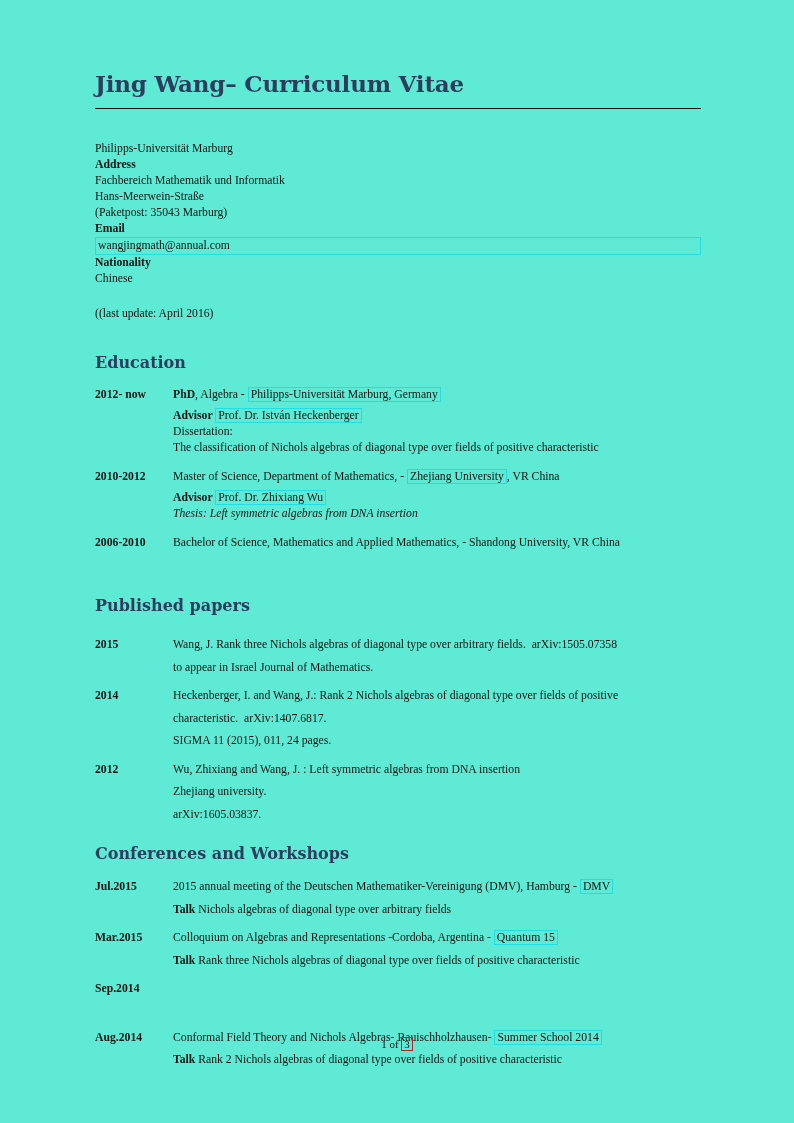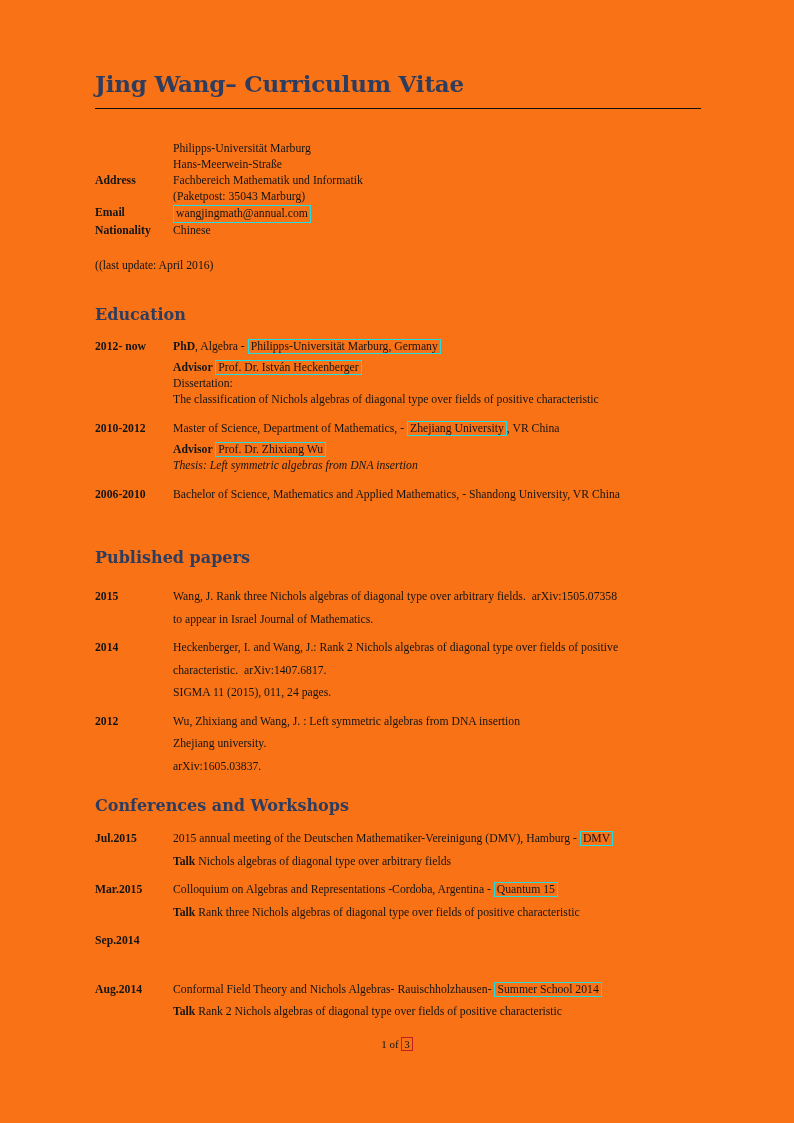--- a/index.html
+++ b/index.html
@@ -1,38 +1,38 @@
 <!DOCTYPE html>
 <html><head>
 <meta charset="utf-8">
 <style>
   html,body{margin:0;padding:0;background:#ffffff;}
   .page{
     position:relative;
     width:794px;height:1123px;
-    background:#f97316;
+    background:#5eead4;
     overflow:hidden;
     font-family:"Liberation Serif",serif;
     color:var(--text,#141414);
     font-size:11.7px;
   }
   .inner{position:absolute;left:95px;top:0;width:606px;}
   .title{
     margin:70px 0 0 0;
     font-family:"DejaVu Serif",serif;
     font-weight:bold;
     font-size:23px;line-height:28px;
     color:var(--heading,#2e3c5d);
     letter-spacing:-0.2px;
     white-space:pre;
   }
   .rule{border:0;border-top:1.8px solid #111;margin-top:10px;}
   
   .contact{margin-top:32px;}
-  .contact-row{display:flex;line-height:16px;}
+  .contact-row{display:flex;line-height:16px;flex-direction:column;}
   .contact-label{width:78px;font-weight:bold;flex-shrink:0;}
   .last-update{margin-top:19px;line-height:16px;white-space:pre;}
   
   .section-heading{
     font-family:"DejaVu Serif",serif;
     font-weight:bold;
     font-size:16px;line-height:20px;
     color:var(--heading,#2e3c5d);
     margin:0;
   }
@@ -75,26 +75,26 @@
 <div class="page" style="--heading: #2e3c5d; --text: #141414; --link-border: #22dde2; --page-ref-border: #c02020;">
   <div class="inner">
     <h1 class="title">Jing Wang– Curriculum Vitae</h1>
     <hr class="rule">
     <div class="contact" id="contact">
         <div class="contact-row">
           <span class="contact-label"></span>
           <span class="contact-value">Philipps-Universität Marburg</span>
         </div>
         <div class="contact-row">
+          <span class="contact-label">Address</span>
+          <span class="contact-value">Fachbereich Mathematik und Informatik</span>
+        </div>
+        <div class="contact-row">
           <span class="contact-label"></span>
           <span class="contact-value">Hans-Meerwein-Straße</span>
-        </div>
-        <div class="contact-row">
-          <span class="contact-label">Address</span>
-          <span class="contact-value">Fachbereich Mathematik und Informatik</span>
         </div>
         <div class="contact-row">
           <span class="contact-label"></span>
           <span class="contact-value">(Paketpost: 35043 Marburg)</span>
         </div>
         <div class="contact-row">
           <span class="contact-label">Email</span>
           <span class="linkbox">wangjingmath@annual.com</span>
         </div>
         <div class="contact-row">

